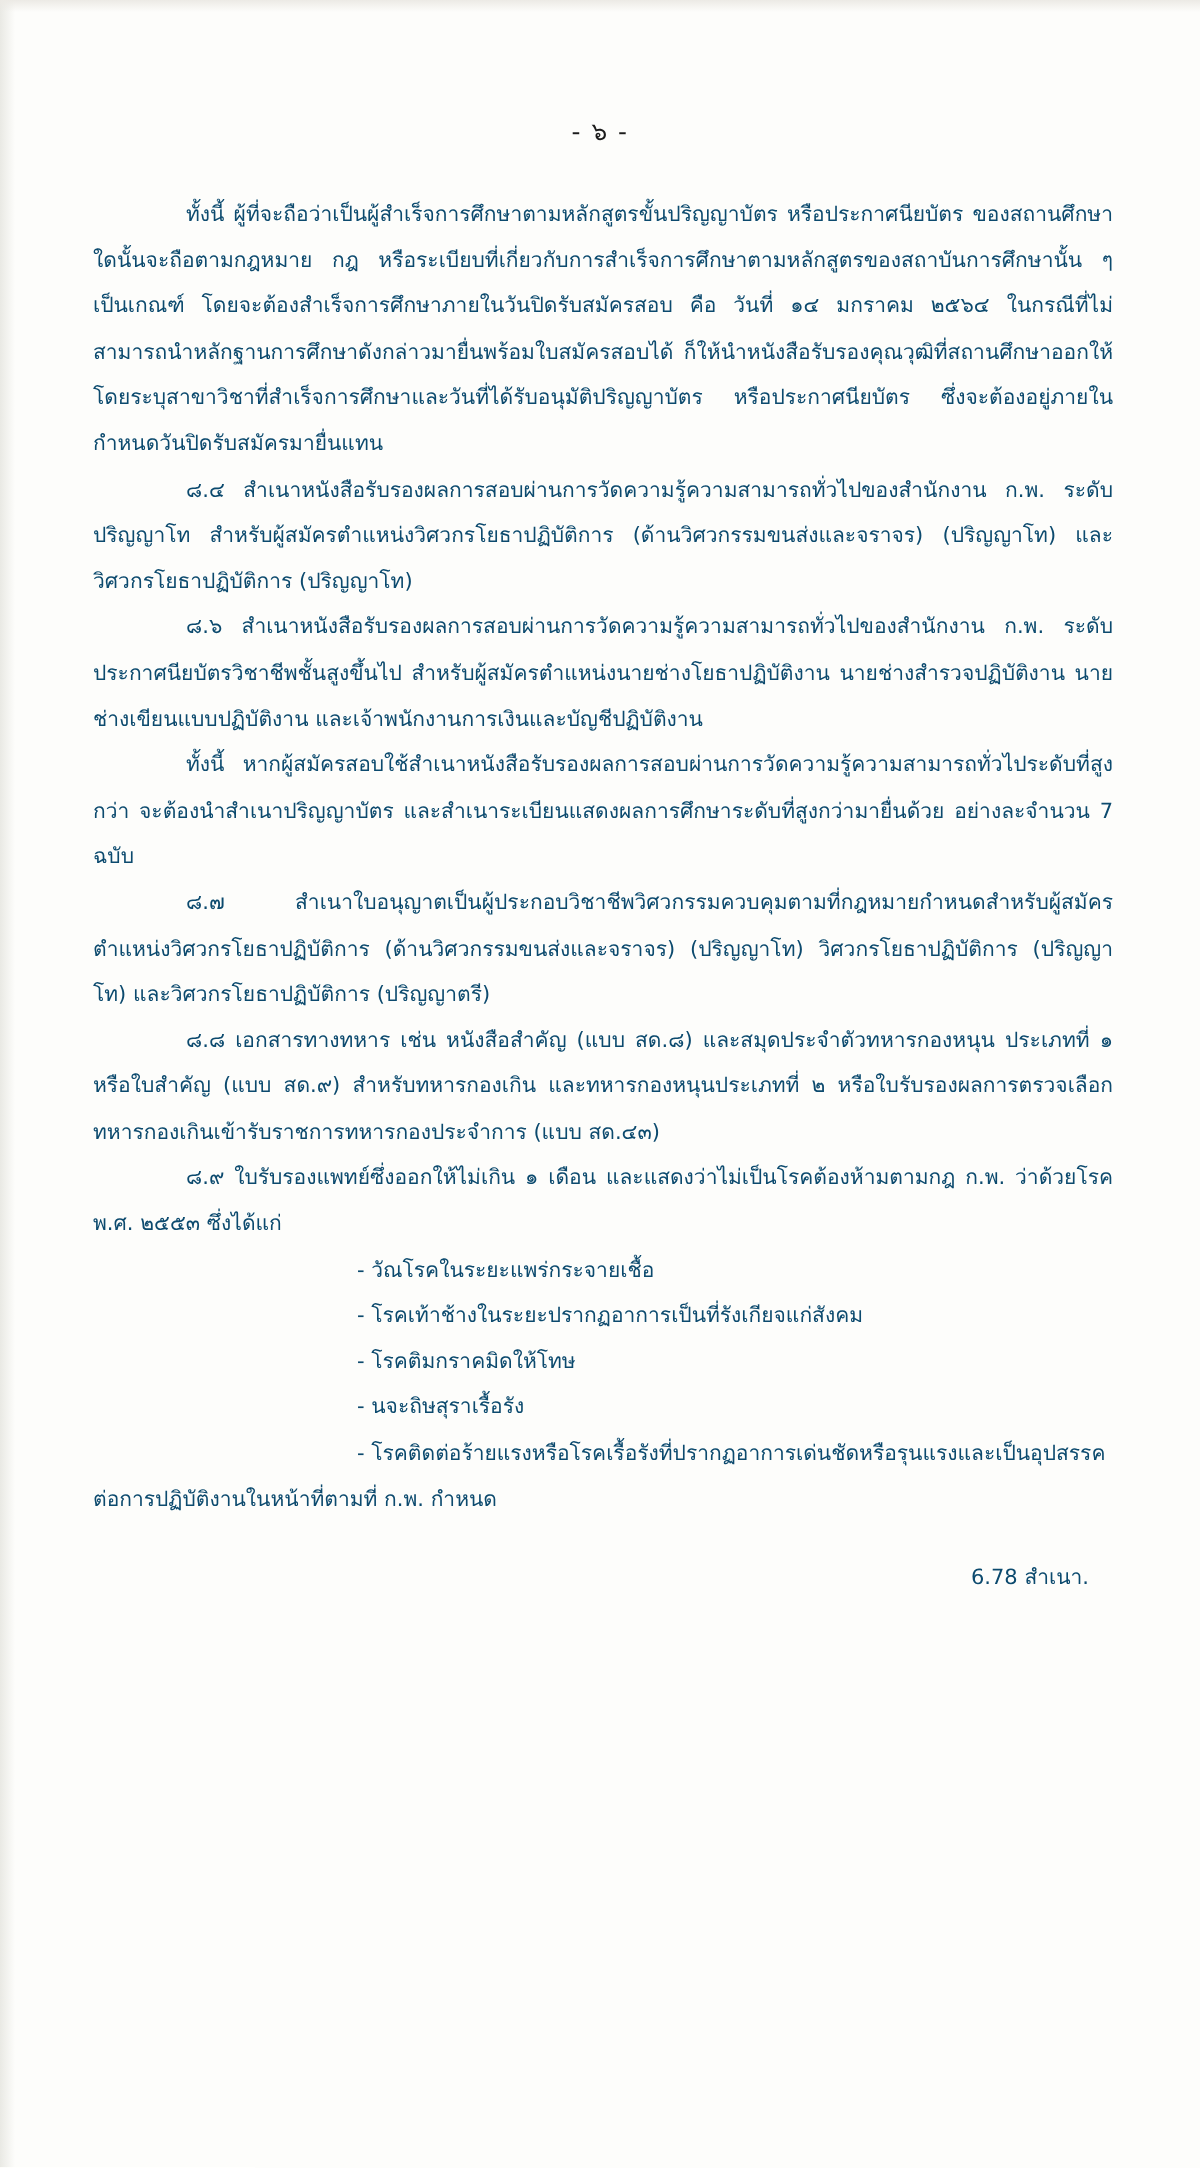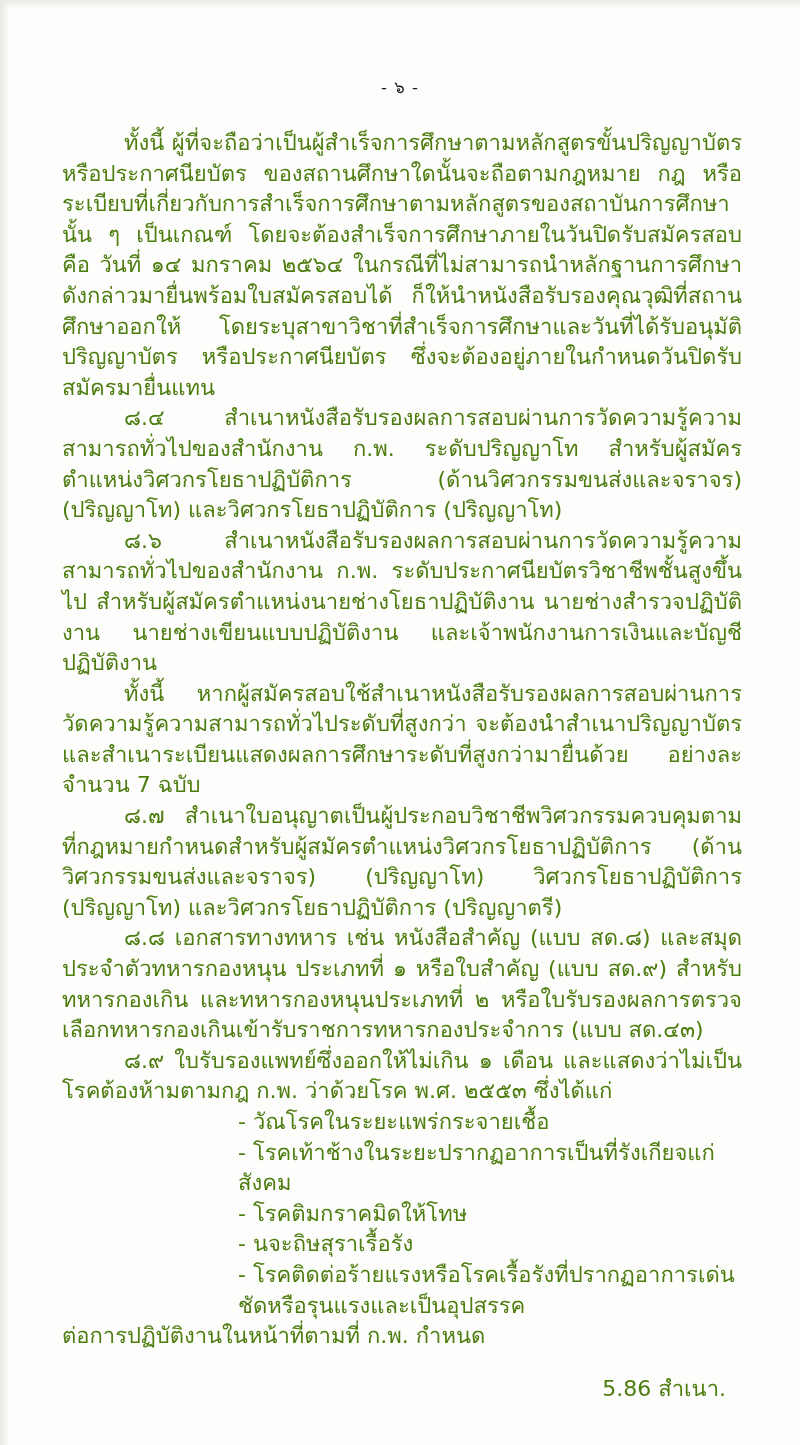--- a/index.html
+++ b/index.html
@@ -42,23 +42,23 @@
     text-align: center;
     font-size: 16.5px;
     color: #1b1b1b;
     letter-spacing: 1px;
   }
   .body-text {
     position: absolute;
     top: 128px;
     left: 62px;
     width: 680px;
-    font-size: 22px;
+    font-size: 14px;
     line-height: 30.6px;
-    color: #4d7c0f;
+    color: #0c4a6e;
     text-align: justify;
     text-justify: inter-word;
   }
   .para {
     margin: 0 0 0 0;
     text-indent: 62px;
     text-align: justify;
   }
   .para.no-indent {
     text-indent: 0;
@@ -101,15 +101,15 @@
     <ul class="bullet-list">
       <li>- วัณโรคในระยะแพร่กระจายเชื้อ</li>
       <li>- โรคเท้าช้างในระยะปรากฏอาการเป็นที่รังเกียจแก่สังคม</li>
       <li>- โรคติมกราคมิดให้โทษ</li>
       <li>- นจะถิษสุราเรื้อรัง</li>
       <li>- โรคติดต่อร้ายแรงหรือโรคเรื้อรังที่ปรากฏอาการเด่นชัดหรือรุนแรงและเป็นอุปสรรค</li>
     </ul>
 
     <p class="para no-indent">ต่อการปฏิบัติงานในหน้าที่ตามที่ ก.พ. กำหนด</p>
 
-    <p class="para no-indent closing">5.86 สำเนา.</p>
+    <p class="para no-indent closing">6.78 สำเนา.</p>
   </div>
 </div>
 
 </body></html>

